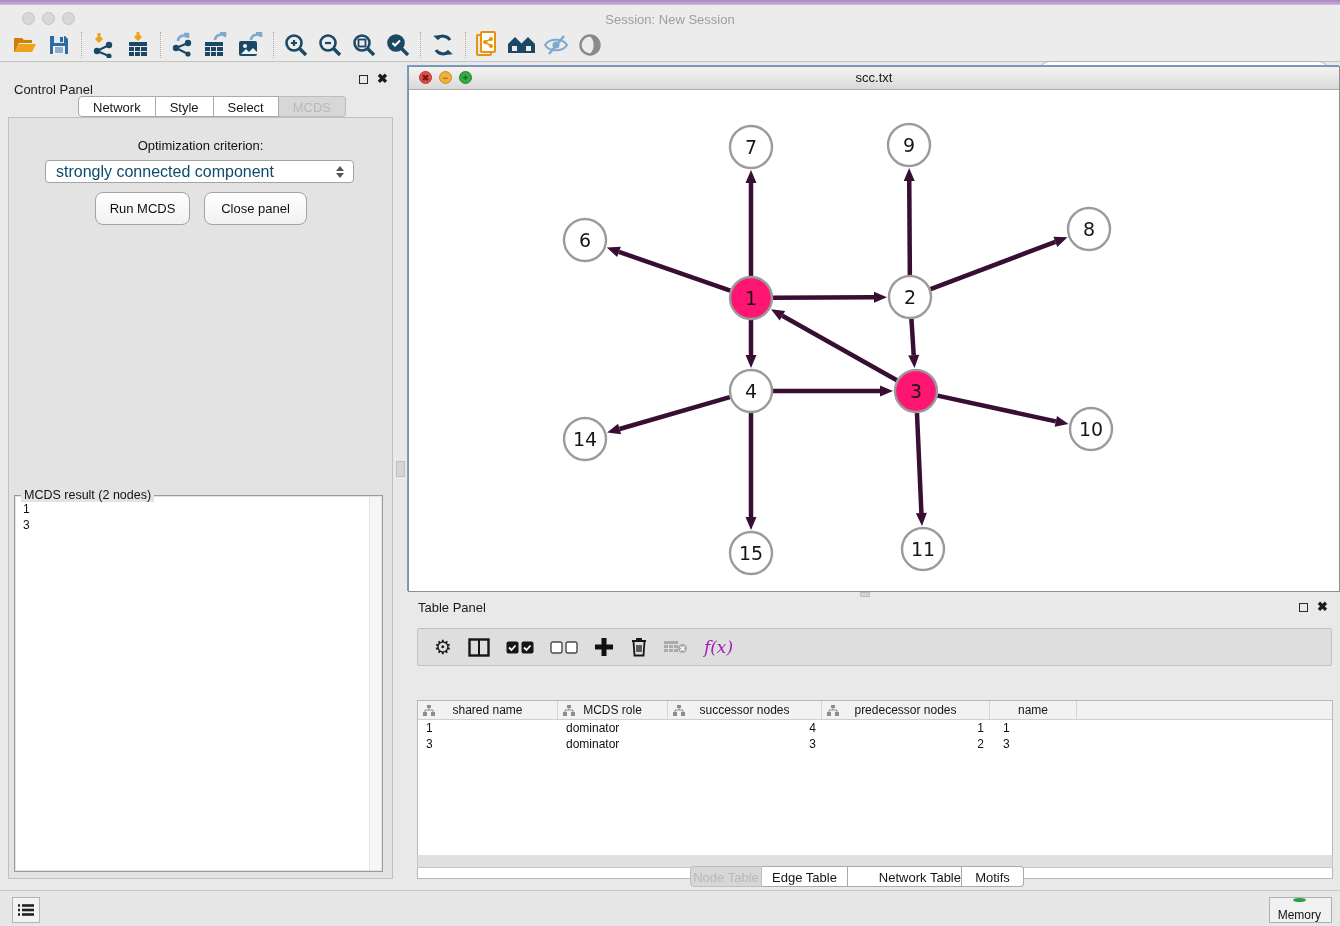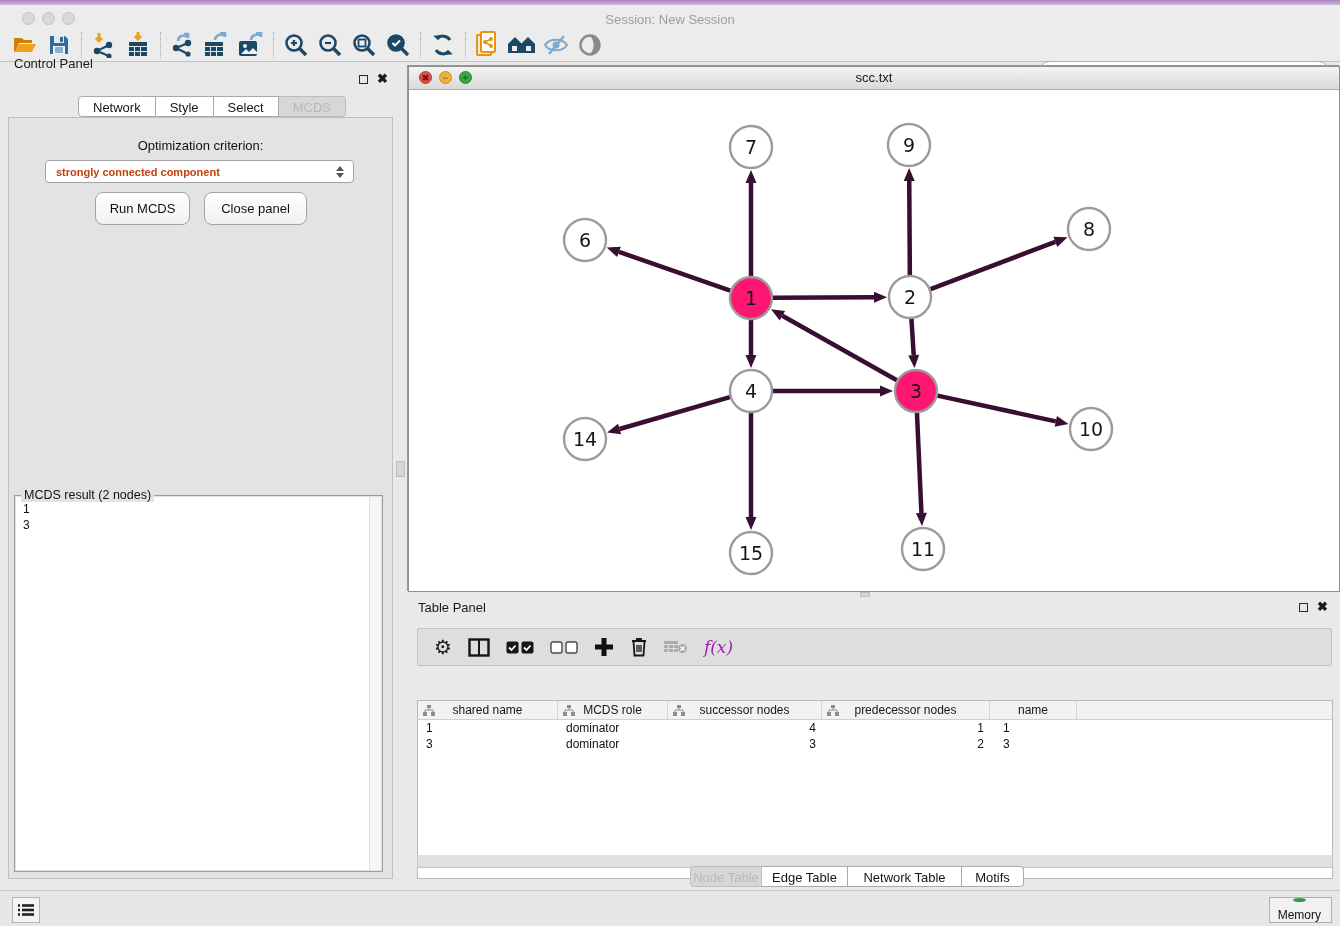--- a/index.html
+++ b/index.html
@@ -15,36 +15,36 @@
   .toolbar{position:absolute;left:0;top:28px;width:100%;height:34px;background:#ececec;
       border-bottom:1px solid #c2c2c2;display:flex;align-items:center;box-sizing:border-box;}
   .tbtn{width:34px;height:30px;display:flex;align-items:center;justify-content:center;flex:0 0 auto;}
   .tdiv{width:0;height:26px;border-left:1px dotted #a9a9a9;margin:0 5px;flex:0 0 auto;}
   .searchbox{position:absolute;right:10px;top:33px;width:290px;height:24px;background:#fff;
       border:1px solid #b3b3b3;border-radius:12px;display:flex;align-items:center;}
   .searchbox svg{margin-left:8px;}
   .searchbox input{border:none;outline:none;background:transparent;flex:1;font-size:13px;
       font-family:"Liberation Sans",sans-serif;padding:0 8px 0 4px;}
   
-  .cp-title{position:absolute;left:14px;top:56px;font-size:13px;color:#1a1a1a;}
+  .cp-title{position:absolute;left:14px;top:82px;font-size:13px;color:#1a1a1a;}
   .panel-ico{position:absolute;width:13px;height:13px;display:flex;align-items:center;justify-content:center;}
   .sq{width:9px;height:9px;border:1.5px solid #2a2a2a;box-sizing:border-box;background:transparent;}
   .xch{font-size:13px;color:#1a1a1a;font-weight:bold;line-height:13px;}
   .cp-tabs{position:absolute;left:78px;top:96px;display:flex;height:21px;}
   .tab{border:1px solid #a9a9a9;border-left:none;background:#fff;color:#161616;font-size:13px;
       line-height:21px;padding:0 14px;box-sizing:border-box;}
   .tab:first-child{border-left:1px solid #a9a9a9;border-radius:4px 0 0 4px;}
   .tab:last-child{border-radius:0 4px 4px 0;}
   .tab.sel{background:#d7d7d7;color:#b9b9b9;border-color:#bdbdbd;}
   .cp-body{position:absolute;left:8px;top:117px;width:385px;height:762px;background:#e3e3e3;
       border:1px solid #c0c0c0;box-sizing:border-box;}
   .opt-label{position:absolute;left:0;right:0;top:20px;text-align:center;font-size:13px;color:#111;}
   .dropdown{position:absolute;left:36px;top:42px;width:309px;height:23px;background:#fff;
       border:1px solid #a3a3a3;border-radius:4px;box-sizing:border-box;display:flex;align-items:center;}
-  .dropdown .val{flex:1;font-size:11px;color:#c2410c;padding-left:10px;font-weight:bold;}
+  .dropdown .val{flex:1;font-size:16px;color:#0c4a6e;padding-left:10px;}
   .stepper{display:flex;flex-direction:column;gap:2px;margin-right:9px;}
   .stepper i{width:0;height:0;border-left:4px solid transparent;border-right:4px solid transparent;}
   .stepper .up{border-bottom:5px solid #555;}
   .stepper .dn{border-top:5px solid #555;}
   .cbtn{position:absolute;height:33px;border:1px solid #a3a3a3;border-radius:8px;font-size:13px;
       color:#111;background:linear-gradient(#ffffff,#f1f1f1);display:flex;align-items:center;
       justify-content:center;box-sizing:border-box;}
   .fieldset{position:absolute;left:5px;top:377px;width:369px;height:377px;border:1px solid #9b9b9b;
       box-sizing:border-box;}
   .legend{position:absolute;left:6px;top:-8px;background:#e3e3e3;padding:0 3px;font-size:12.5px;color:#111;}
@@ -478,21 +478,21 @@
       <div class="td r" style="width:154px">3</div>
       <div class="td r" style="width:168px">2</div>
       <div class="td" style="width:87px;padding-left:13px">3</div>
     </div>
   </div>
   <div class="tp-graystrip"></div>
 
   <div class="tp-tabs">
     <span class="tab sel" style="width:72px;text-align:center;padding:0">Node Table</span>
     <span class="tab" style="width:86px;text-align:center;padding:0">Edge Table</span>
-    <span class="tab" style="width:114px;text-align:center;padding:0">Network Table</span>
+    <span class="tab" style="width:114px;text-align:right;padding:0">Network Table</span>
     <span class="tab" style="width:62px;text-align:center;padding:0">Motifs</span>
   </div>
 
   <div class="statusbar">
     <span class="status-btn">
       <svg width="18" height="14" viewBox="0 0 18 14">
           <g stroke="#222" stroke-width="2.6">
             <line x1="1" y1="2.5" x2="3" y2="2.5"></line>
             <line x1="5" y1="2.5" x2="17" y2="2.5"></line>
             <line x1="1" y1="7" x2="3" y2="7"></line>

